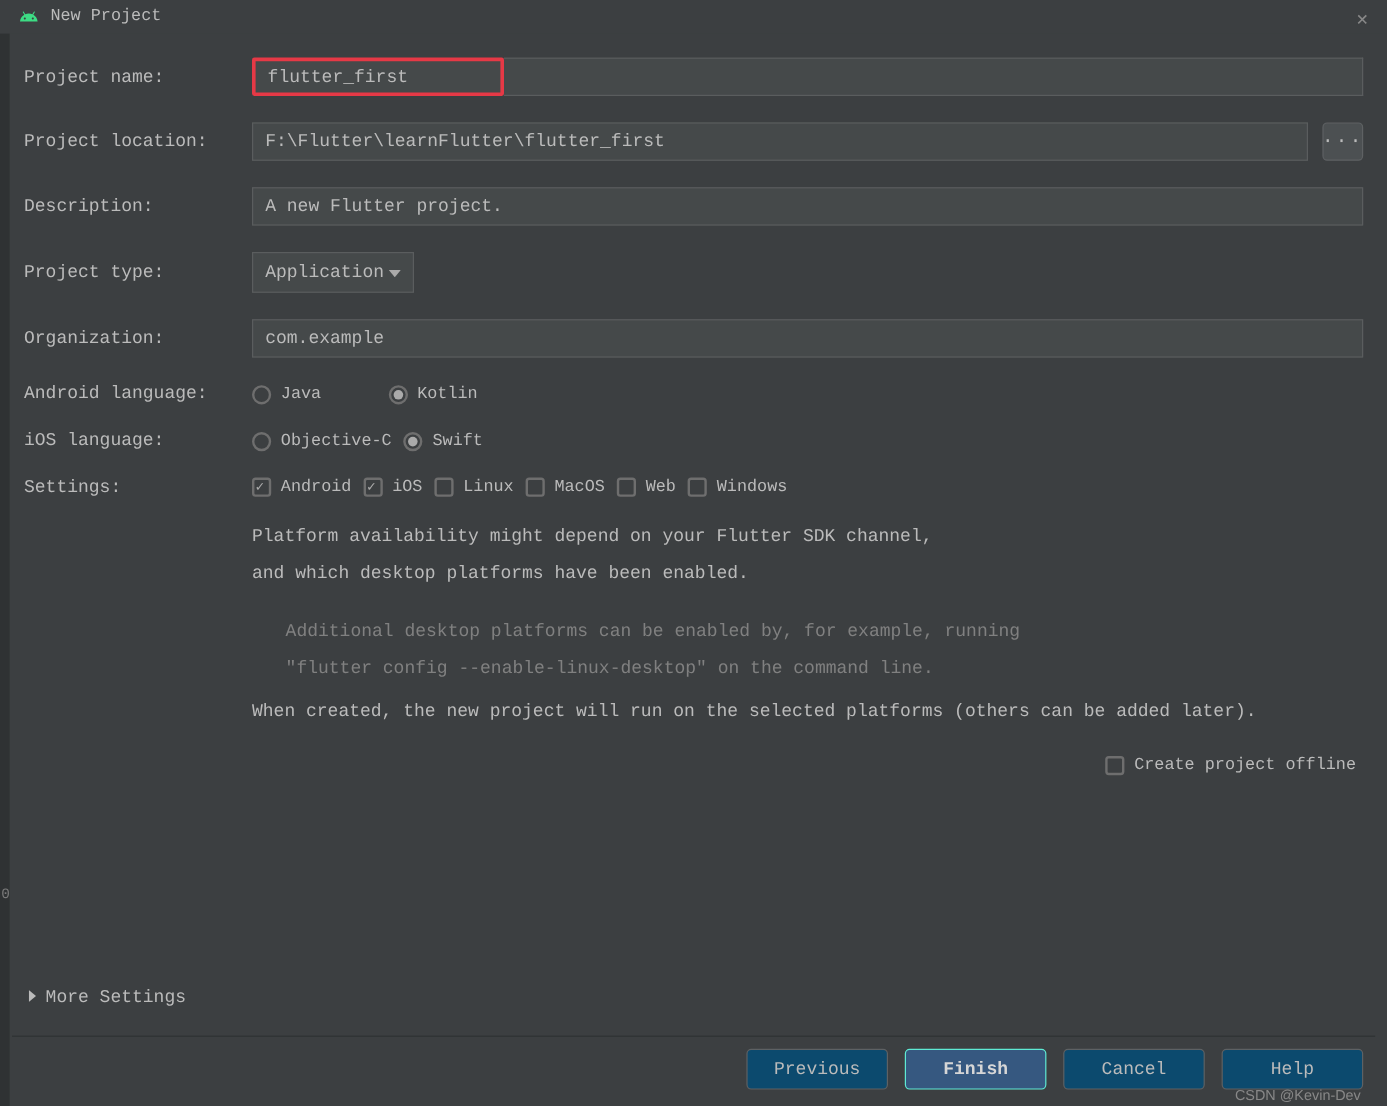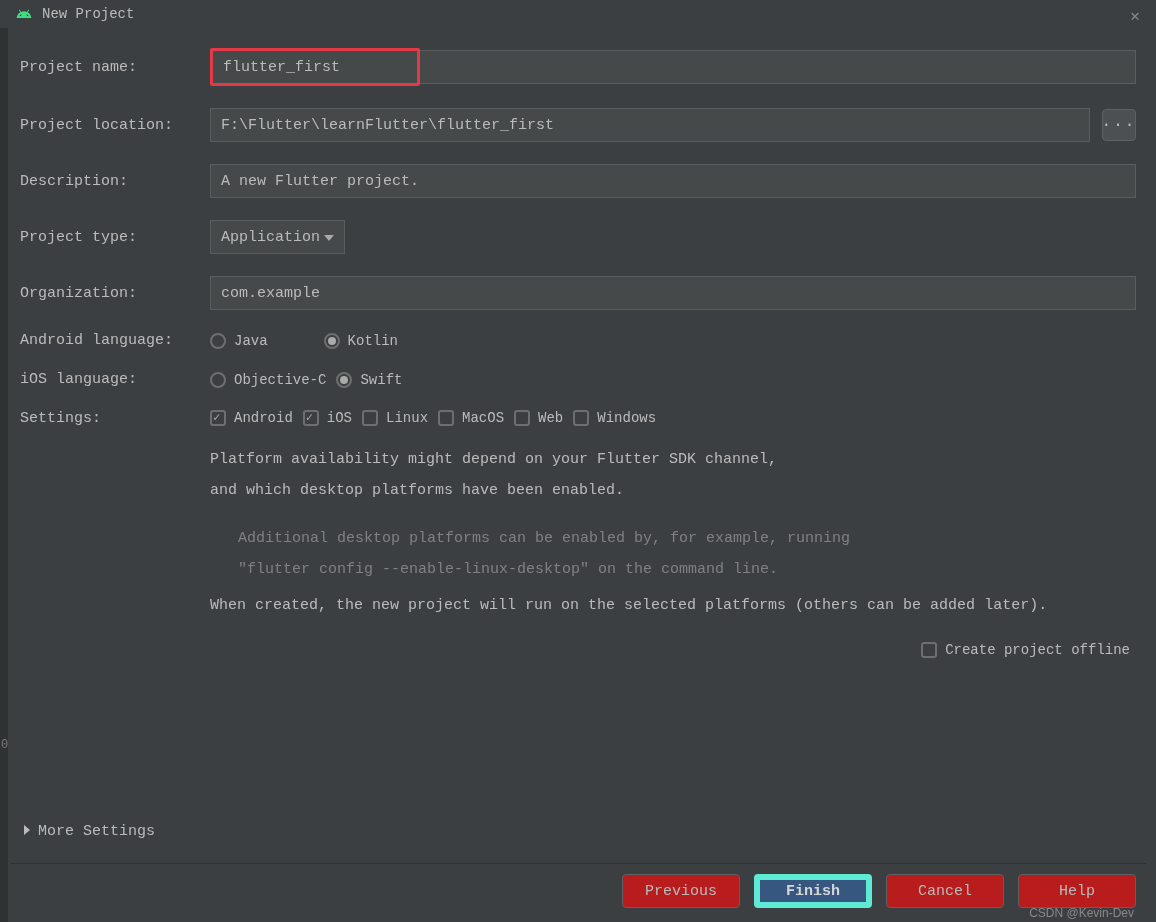--- a/index.html
+++ b/index.html
@@ -65,21 +65,21 @@
       font-size: 15px;
     }
     .text-input {
       flex: 1;
       background: #45494a;
       border: 1px solid #5a5d5e;
       color: #bbbbbb;
       font-family: inherit;
       font-size: 15px;
       height: 32px;
-      padding: 16px 10px;
+      padding: 4px 10px;
       outline: none;
     }
     .highlighted-input {
       border: 3px solid #e63946;
       border-radius: 2px;
     }
     .browse-btn {
       width: 34px;
       height: 32px;
       margin-left: 12px;
@@ -195,34 +195,34 @@
     .button-bar {
       position: absolute;
       bottom: 14px;
       right: 20px;
       display: flex;
       gap: 14px;
     }
     .btn {
       min-width: 118px;
       height: 34px;
-      background: #b91c1c;
+      background: #0c4a6e;
       border: 1px solid #5e6163;
       border-radius: 4px;
       color: #bbbbbb;
       font-family: inherit;
       font-size: 15px;
       display: flex;
       align-items: center;
       justify-content: center;
       cursor: pointer;
     }
     .btn.primary {
       background: #365880;
-      border: 6px solid #5eead4;
+      border: 1px solid #5eead4;
       color: #d6d6d6;
       font-weight: bold;
     }
     .watermark {
       position: absolute;
       right: 22px;
       bottom: 2px;
       color: #888;
       font-size: 12px;
       font-family: sans-serif;

